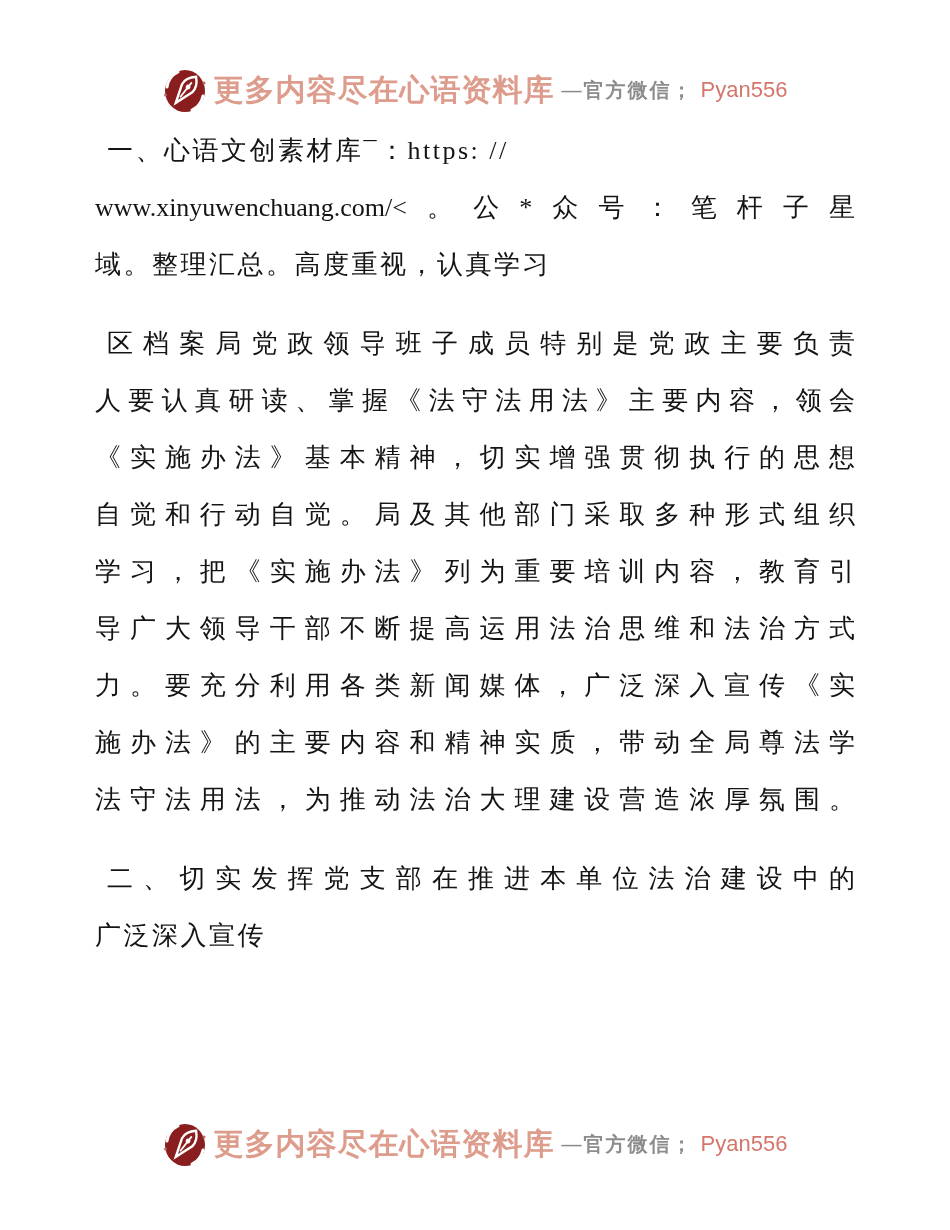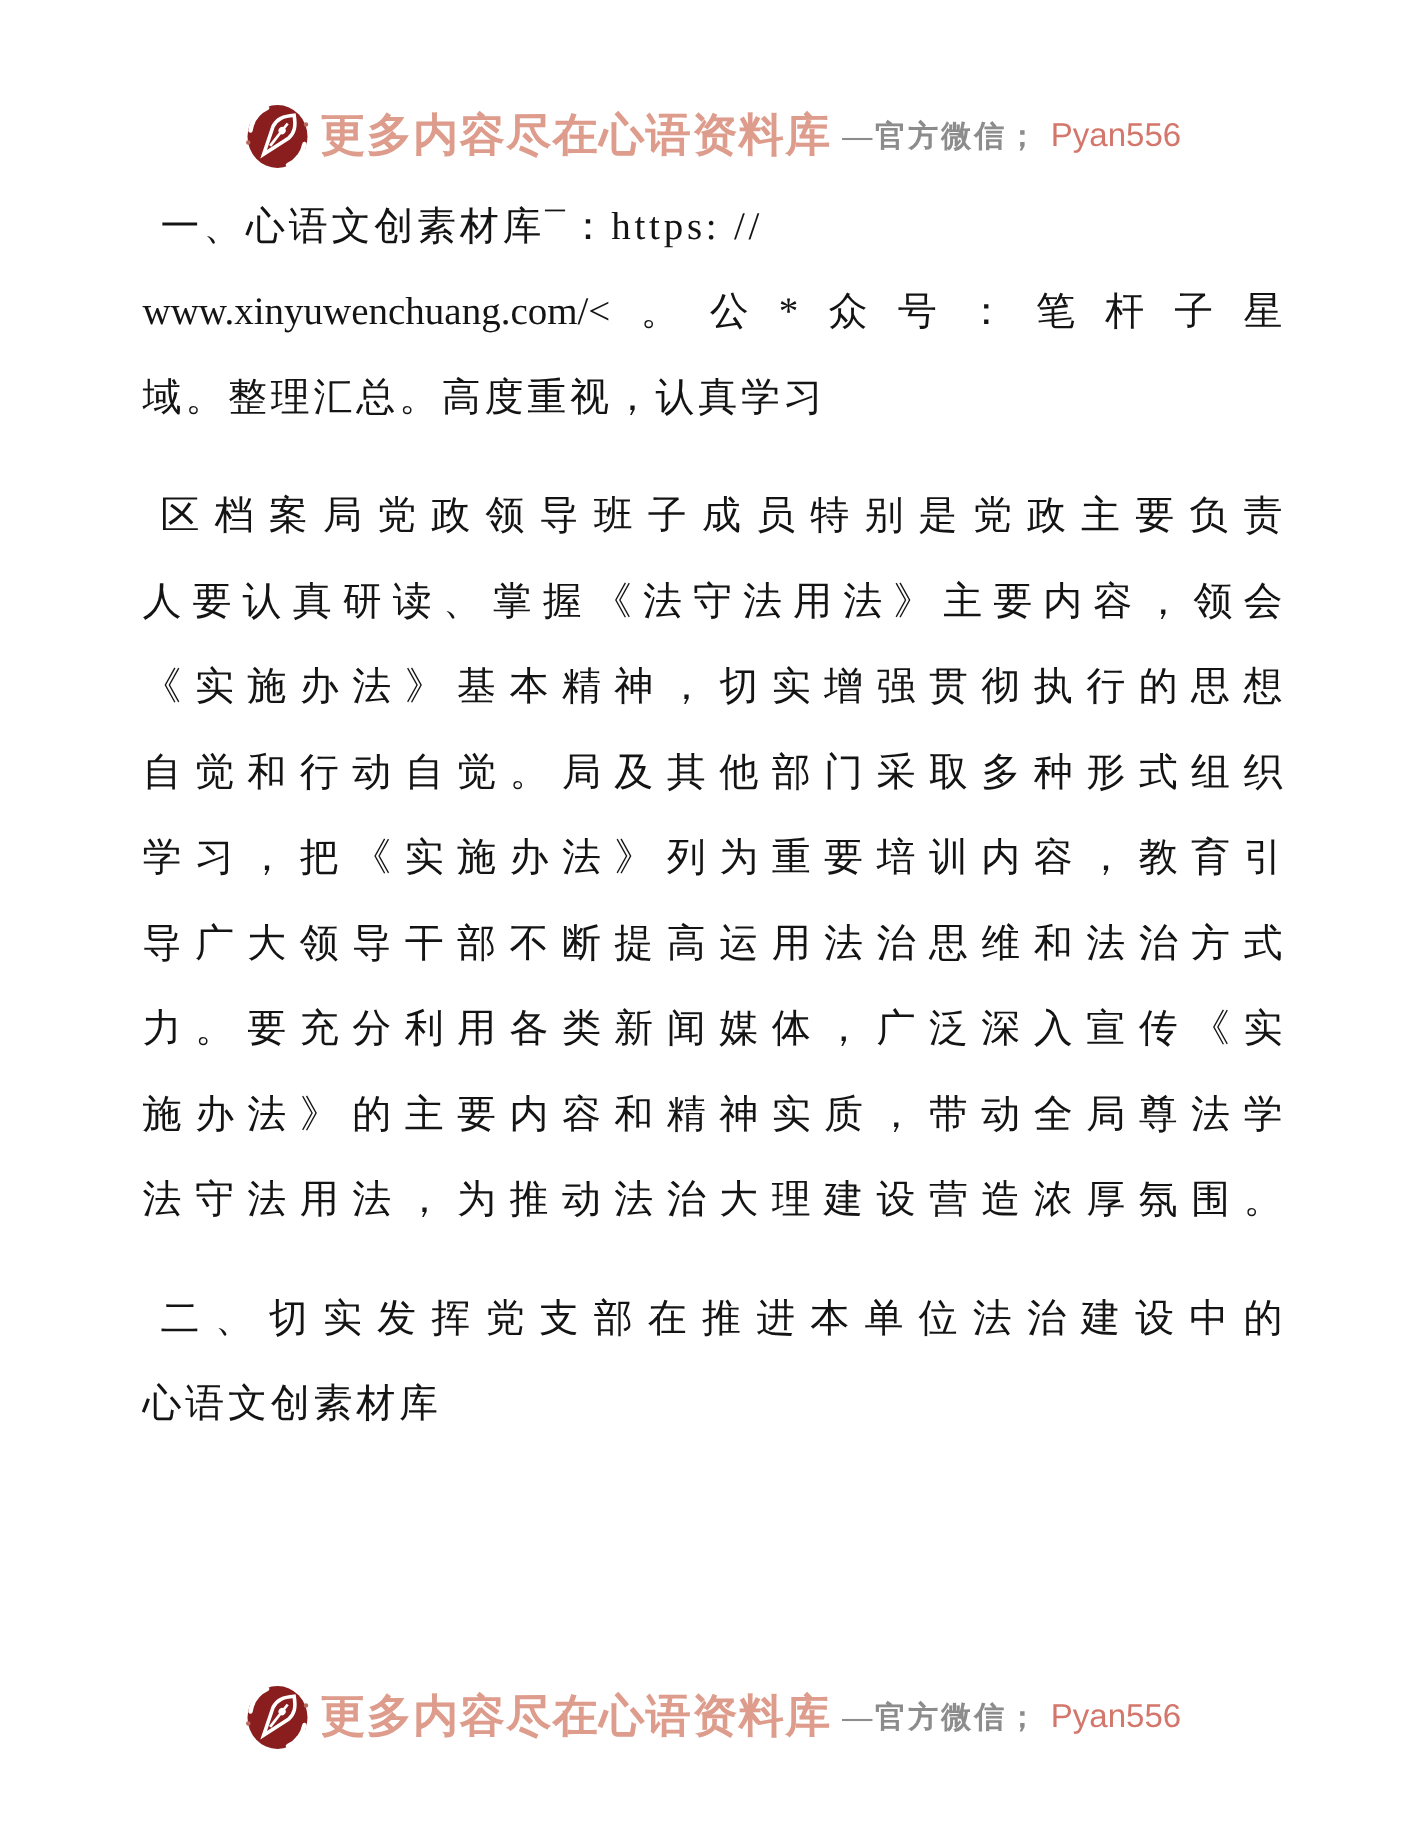--- a/index.html
+++ b/index.html
@@ -97,21 +97,21 @@
       <div class="line">自觉和行动自觉。局及其他部门采取多种形式组织</div>
       <div class="line">学习，把《实施办法》列为重要培训内容，教育引</div>
       <div class="line">导广大领导干部不断提高运用法治思维和法治方式</div>
       <div class="line">力。要充分利用各类新闻媒体，广泛深入宣传《实</div>
       <div class="line">施办法》的主要内容和精神实质，带动全局尊法学</div>
       <div class="line">法守法用法，为推动法治大理建设营造浓厚氛围。</div>
     </div>
 
     <div class="para">
       <div class="line ind">二、切实发挥党支部在推进本单位法治建设中的</div>
-      <div class="line nj">心语文创素材库</div>
+      <div class="line nj">广泛深入宣传</div>
     </div>
 
   </div>
 
   <div class="brand brand-bottom">
     <svg class="logo" viewBox="0 0 44 50" xmlns="http://www.w3.org/2000/svg">
       <ellipse cx="22" cy="26" rx="20" ry="21" fill="#8A1E1E"></ellipse>
       <path d="M4 22 A 19 20 0 0 1 15 7" stroke="#ffffff" stroke-width="3" fill="none" stroke-linecap="round"></path>
       <path d="M40 31 A 19 20 0 0 1 29 45" stroke="#ffffff" stroke-width="3" fill="none" stroke-linecap="round"></path>
       <g transform="rotate(38 22 26)">

